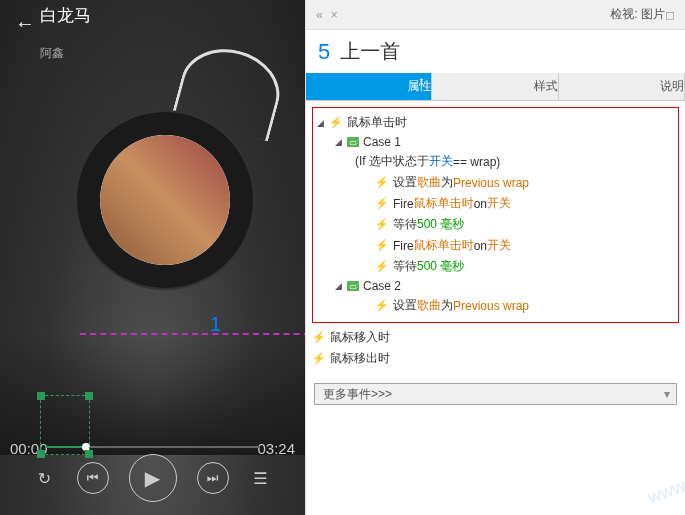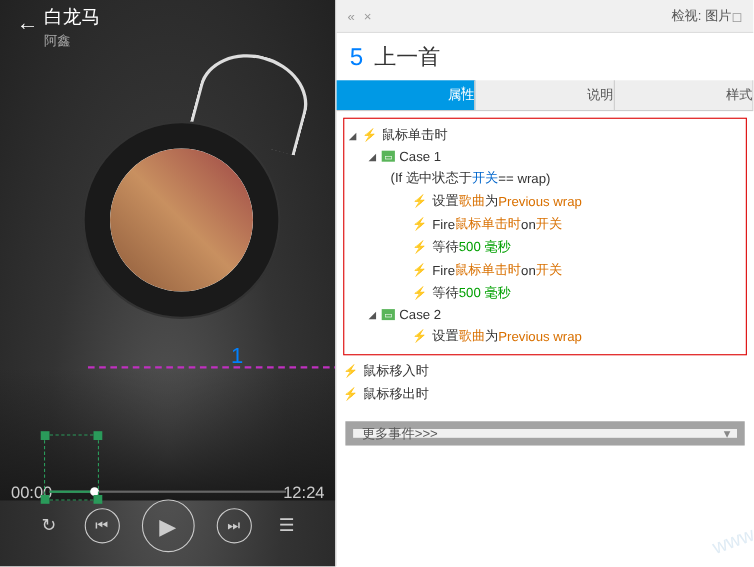--- a/index.html
+++ b/index.html
@@ -3,21 +3,21 @@
 <meta charset="utf-8">
 <style>
 *{margin:0;padding:0;box-sizing:border-box;font-family:"Microsoft YaHei",Arial,sans-serif}
 body{width:685px;height:515px;overflow:hidden;position:relative;background:#fff}
 .left-pane{position:absolute;left:0;top:0;width:305px;height:515px;background:linear-gradient(180deg,#2a2a2a 0%,#3a3a3a 40%,#4a4a4a 100%);overflow:hidden}
 .left-bg{position:absolute;inset:0;background:radial-gradient(ellipse at 50% 80%,#555 0%,#333 50%,#222 100%)}
 .crowd{position:absolute;bottom:60px;left:0;right:0;height:120px;background:linear-gradient(0deg,#1a1a1a 0%,rgba(26,26,26,0.3) 70%,transparent 100%)}
 .back-btn{position:absolute;left:10px;top:6px;width:30px;height:30px;color:#fff;font-size:20px;display:flex;align-items:center;justify-content:center}
 .title-area{position:absolute;left:40px;top:4px;color:#fff}
 .song-title{font-size:17px;color:#fff}
-.artist{font-size:12px;color:#aaa;margin-top:2px}
+.artist{font-size:12px;color:#aaa;margin-top:18px}
 .album-disc{position:absolute;left:75px;top:110px;width:180px;height:180px;border-radius:50%;background:#1a1a1a;border:2px solid #333;display:flex;align-items:center;justify-content:center}
 .album-inner{width:130px;height:130px;border-radius:50%;background:#f5f5f0;position:relative;overflow:hidden}
 .album-art{position:absolute;inset:0;background:linear-gradient(45deg,#8d5a3a,#c89060,#9d4545);border-radius:50%}
 .headphone-arc{position:absolute;left:180px;top:50px;width:100px;height:80px;border:3px solid #ddd;border-radius:50% 50% 0 0;border-bottom:none;transform:rotate(15deg)}
 .step-num{position:absolute;font-size:20px;color:#0080ff;font-weight:normal}
 .step-1{left:210px;top:313px}
 .dotted-path{position:absolute;left:80px;top:215px;width:240px;height:120px;border:2px dashed #c030c0;border-left:none;border-top:none;border-bottom-right-radius:0}
 .progress-area{position:absolute;bottom:72px;left:10px;right:10px}
 .time-l,.time-r{font-size:15px;color:#ccc;position:absolute;top:-3px}
 .time-l{left:0}.time-r{right:0}
@@ -49,21 +49,21 @@
 .indent-1{padding-left:18px}
 .indent-2{padding-left:38px}
 .indent-3{padding-left:58px}
 .toggle{width:10px;color:#555;font-size:9px;margin-right:2px}
 .ico{width:14px;height:12px;margin-right:4px;display:inline-flex;align-items:center;justify-content:center;font-size:11px}
 .ico-bolt{color:#666}
 .ico-img{background:#5ab55a;color:#fff;font-size:8px;width:12px;height:10px}
 .link-txt{color:#0066cc}
 .orange-txt{color:#d97000}
 .green-txt{color:#00a000}
-.more-events{margin:8px;border:7px solid #a3a3a3;background:#f0f0f0;height:22px;display:flex;align-items:center;padding:0 8px;font-size:12px;color:#555;position:relative}
+.more-events{margin:8px;border:1px solid #a3a3a3;background:#f0f0f0;height:22px;display:flex;align-items:center;padding:0 8px;font-size:12px;color:#555;position:relative}
 .more-events::after{content:"▾";position:absolute;right:6px;color:#888}
 .watermark{position:absolute;left:340px;bottom:20px;color:#e0ecf5;font-size:18px;transform:rotate(-20deg);pointer-events:none}
 </style>
 </head>
 <body>
 
 <div class="left-pane">
   <div class="left-bg"></div>
   <div class="headphone-arc"></div>
   <div class="crowd"></div>
@@ -81,21 +81,21 @@
       <div class="album-art"></div>
     </div>
   </div>
 
   <div class="dotted-path"></div>
 
   <div class="step-num step-1">1</div>
 
   <div class="progress-area">
     <span class="time-l">00:00</span>
-    <span class="time-r">12:24</span>
+    <span class="time-r">03:24</span>
     <div class="progress-bar">
       <div class="progress-fill"></div>
       <div class="progress-dot"></div>
     </div>
   </div>
 
   <div class="sel-marks">
     <div class="sel-handle" style="left:-4px;top:-4px"></div>
     <div class="sel-handle" style="right:-4px;top:-4px"></div>
     <div class="sel-handle" style="left:-4px;bottom:-4px"></div>
@@ -135,24 +135,24 @@
     <span class="step-5">5</span>
     <span class="insp-name">上一首</span>
   </div>
 
   <div class="tabs">
     <div class="tab active">
       <span>属性</span>
       <span class="dirty">*</span>
     </div>
     <div class="tab">
+        <span>样式</span>
+      </div>
+    <div class="tab">
         <span>说明</span>
-      </div>
-    <div class="tab">
-        <span>样式</span>
       </div>
   </div>
 
   <div class="tree-area">
     <div class="red-box">
       <div class="tree-row indent-0">
         <span class="toggle">◢</span>
         <span class="ico ico-bolt">⚡</span>
         <span>鼠标单击时</span>
       </div>

